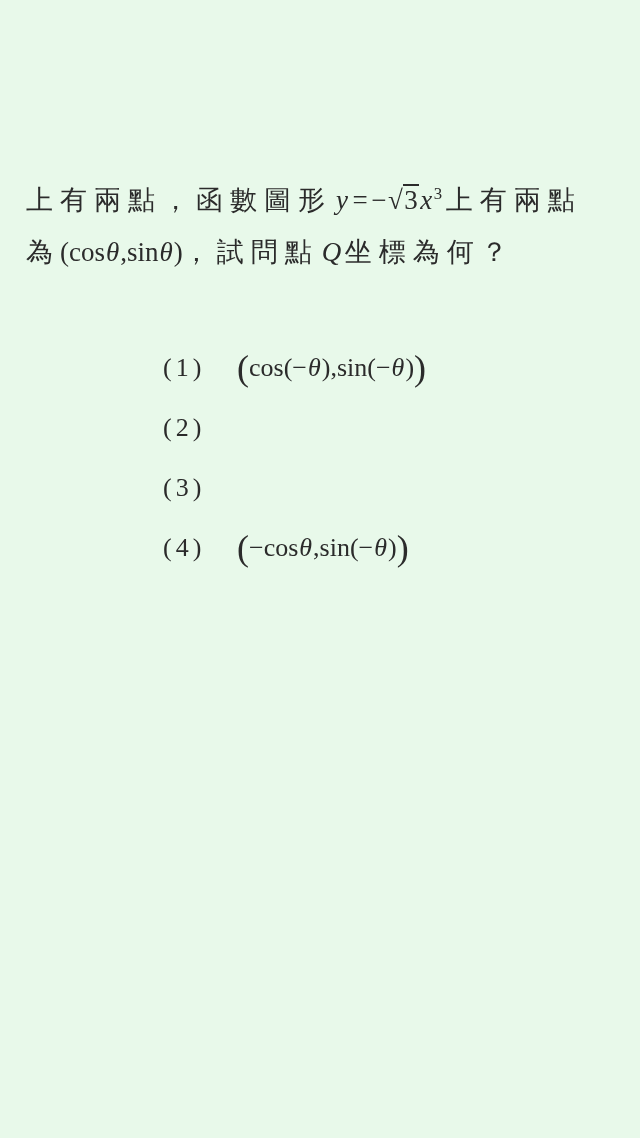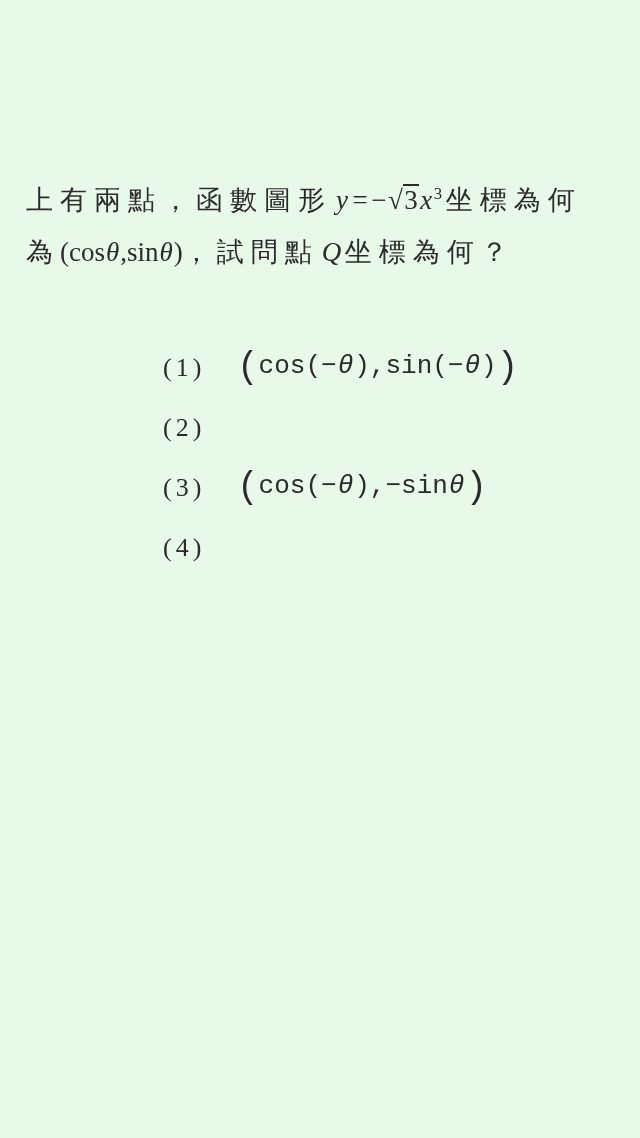--- a/index.html
+++ b/index.html
@@ -77,37 +77,36 @@
     font-size: 26px;
   }
   .option-label {
     letter-spacing: 4px;
     margin-right: 22px;
     font-style: normal;
     min-width: 52px;
   }
   .expr {
     white-space: nowrap;
-    font-family: Liberation Mono, monospace;
   }
   .bigp {
     font-size: 36px;
     font-weight: 400;
     vertical-align: -4px;
     letter-spacing: 0;
     line-height: 1;
   }
 </style>
 </head>
 <body>
 
 <div class="question">
 
   <div class="qline">
-    <span class="cjk">上有兩點，函數圖形</span><span class="math"><span class="it">y</span><span class="eq">=</span><span class="rm">−</span><span class="sqrt-sign">√</span><span class="radicand">3</span><span class="it">x</span><span class="sup rm">3</span></span><span class="cjk">坐標為何</span>
+    <span class="cjk">上有兩點，函數圖形</span><span class="math"><span class="it">y</span><span class="eq">=</span><span class="rm">−</span><span class="sqrt-sign">√</span><span class="radicand">3</span><span class="it">x</span><span class="sup rm">3</span></span><span class="cjk">上有兩點</span>
   </div>
 
 
   <div class="qline">
     <span class="cjk">為</span><span class="rm">(cos</span><span class="it">θ</span><span class="rm">,sin</span><span class="it">θ</span><span class="rm">)</span><span class="cjk">，試問點</span><span class="math">Q</span><span class="cjk">坐標為何？</span>
   </div>
 
 </div>
 
 <div class="options">
@@ -116,20 +115,20 @@
     <span class="option-label">(1)</span>
     <span class="expr"><span class="bigp">(</span><span class="rm">cos(−</span><span class="it">θ</span><span class="rm">),sin(−</span><span class="it">θ</span><span class="rm">)</span><span class="bigp">)</span></span>
   </div>
 
   <div class="option-row">
     <span class="option-label">(2)</span>
   </div>
 
   <div class="option-row">
     <span class="option-label">(3)</span>
-    <span class="expr"><span class="bigp">(</span><span class="rm">cos(−</span><span class="it">θ</span><span class="rm">),−sin</span><span class="it">θ</span><span class="rm"></span><span class="bigp">)</span></span>
   </div>
 
   <div class="option-row">
     <span class="option-label">(4)</span>
+    <span class="expr"><span class="bigp">(</span><span class="rm">−cos</span><span class="it">θ</span><span class="rm">,sin(−</span><span class="it">θ</span><span class="rm">)</span><span class="bigp">)</span></span>
   </div>
 
 </div>
 
 </body></html>

